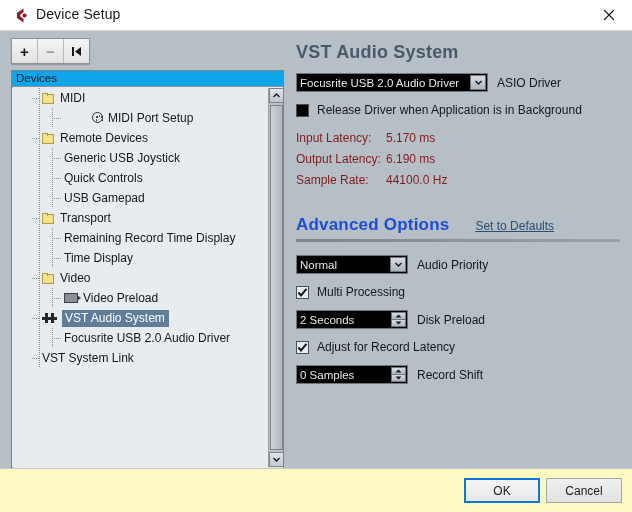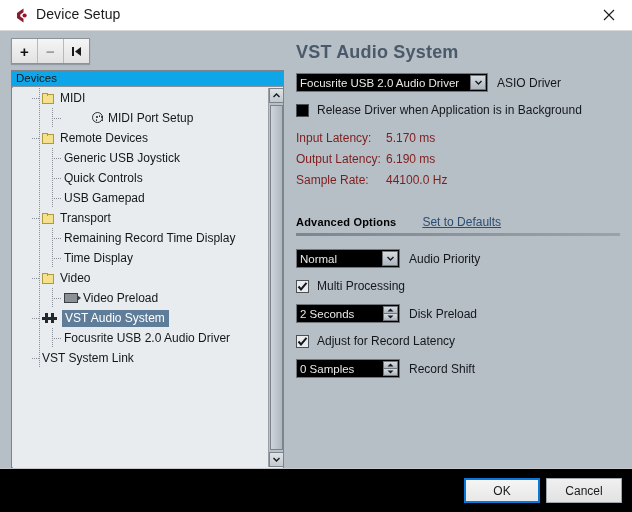--- a/index.html
+++ b/index.html
@@ -311,21 +311,21 @@
     position: relative;
     width: 192px;
     height: 19px;
     background: #000000;
     border: 1px solid #6f757b;
     box-sizing: border-box;
     display: flex;
     align-items: center;
     cursor: default;
   }
-  .dark-select.narrow { width: 104px; }
+  .dark-select.narrow { width: 112px; }
   .ds-text {
     color: #e8e8e8;
     font-size: 11.5px;
     padding-left: 3px;
     white-space: nowrap;
     overflow: hidden;
   }
   .ds-arrow {
     position: absolute;
     right: 1px; top: 1px;
@@ -401,23 +401,23 @@
     margin-bottom: 7px;
   }
   .info-key   { width: 90px; }
   .info-value { }
   .adv-head {
     display: flex;
     align-items: baseline;
     margin-top: 28px;
   }
   .adv-title {
-    font-size: 11px;
+    font-size: 17px;
     font-weight: bold;
-    color: #000000;
+    color: #1d4ed8;
     letter-spacing: 0.2px;
   }
   .adv-link {
     font-size: 12px;
     color: #2c4d72;
     text-decoration: underline;
     margin-left: 26px;
     cursor: default;
   }
   .adv-rule {
@@ -451,21 +451,21 @@
     left: 296px; top: 444px;
     width: 326px;
     display: flex;
     justify-content: space-between;
   }
   .row-help .btn { width: 77px; }
   .footer-bar {
     position: absolute;
     left: 0; bottom: 0;
     width: 632px; height: 44px;
-    background: #000000;
+    background: #fef9c3;
     border-top: 1px solid #c6c8cb;
     box-sizing: border-box;
   }
   .footer-bar .btn { width: 76px; height: 25px; position: absolute; top: 9px; }
   .btn-ok     { right: 92px; }
   .btn-cancel { right: 10px; }
 </style>
 </head>
 <body>
 

